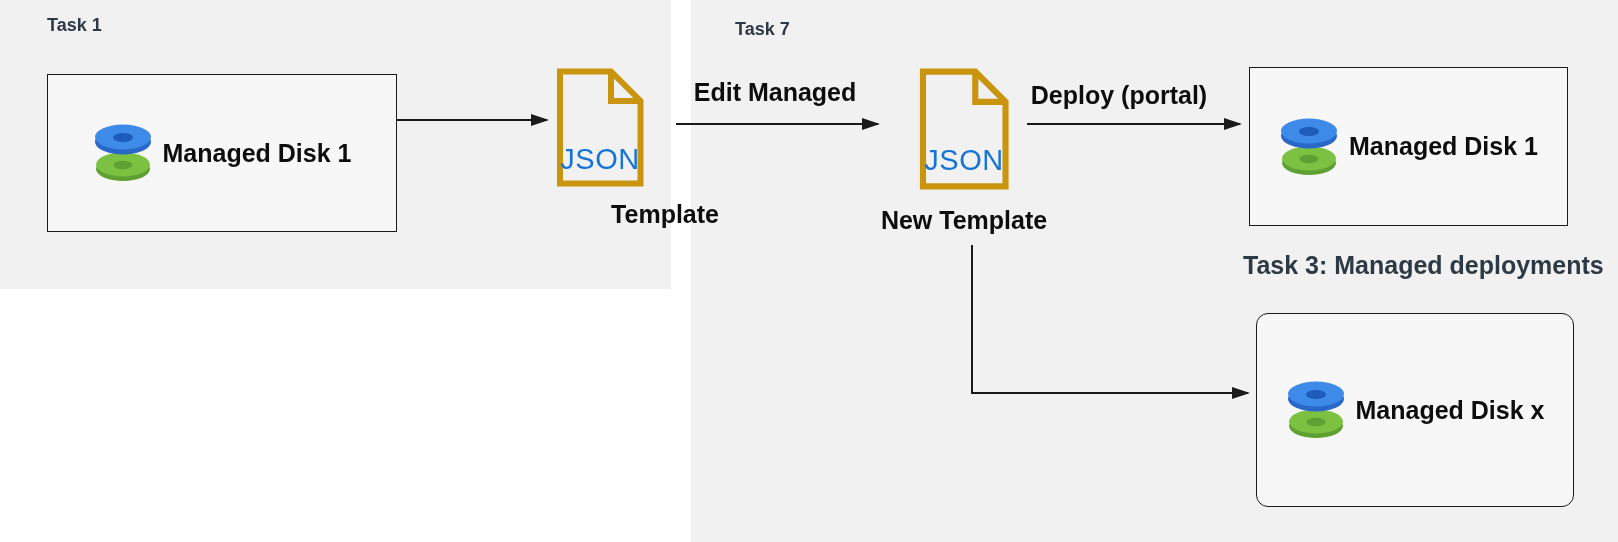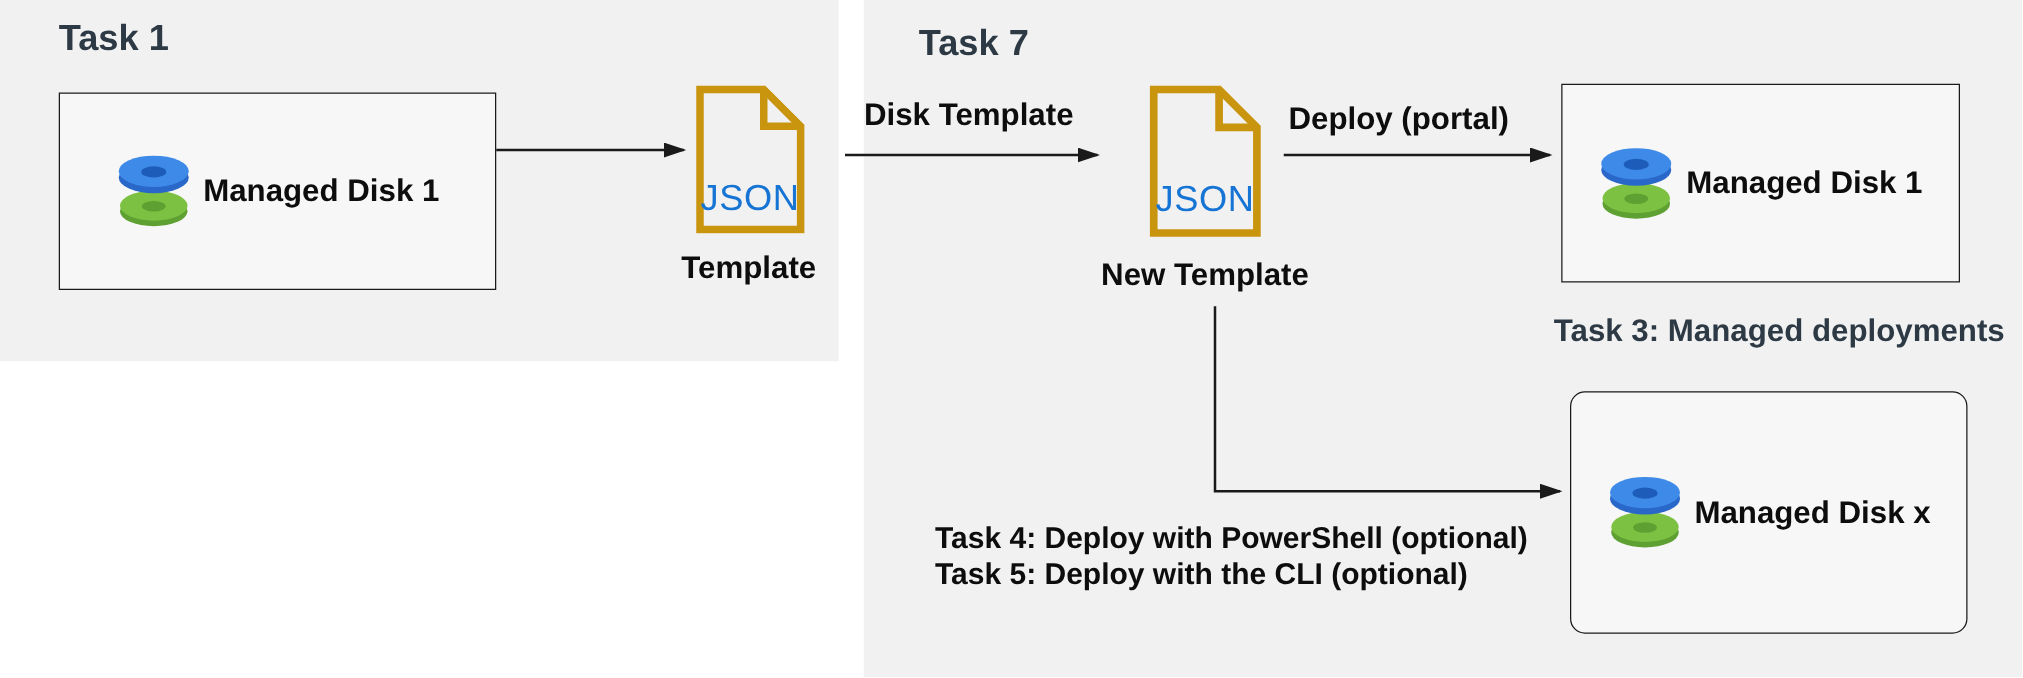--- a/index.html
+++ b/index.html
@@ -9,21 +9,21 @@
   }
   html,body{margin:0;padding:0;background:#ffffff;}
   .canvas{
     position:relative;width:1618px;height:542px;background:#ffffff;
     font-family:"Liberation Sans",sans-serif;overflow:hidden;
   }
   .panel{position:absolute;background:var(--panel-bg);}
   .panel-left{left:0;top:0;width:671px;height:289px;}
   .panel-right{left:691px;top:0;width:927px;height:542px;}
   .task-heading{
-    position:absolute;font-size:29px;font-weight:700;color:var(--heading-text);
+    position:absolute;font-size:18px;font-weight:700;color:var(--heading-text);
     white-space:nowrap;
   }
   .node-box{
     position:absolute;background:var(--box-bg);border:1.5px solid var(--box-border);
     display:flex;flex-direction:row;align-items:center;justify-content:center;
     box-sizing:border-box;gap:10px;
   }
   .node-label{font-size:25px;font-weight:700;color:var(--body-text);white-space:nowrap;}
   .flow-label{
     position:absolute;font-size:25px;font-weight:700;color:var(--body-text);
@@ -80,25 +80,25 @@
     <div class="node-label">Managed Disk 1</div>
   </div>
 
   <div class="file-icon" style="left:556px;top:68px;width:88px;height:119px;">
     <svg width="88" height="119" viewBox="0 0 88 119">
       <path d="M4,3.5 H55 L84.5,33 V115.5 H4 Z" fill="none" style="stroke:var(--file-border)" stroke-width="6"></path>
       <path d="M55,3.5 V33 H84.5" fill="none" style="stroke:var(--file-border)" stroke-width="6"></path>
     </svg>
     <div class="file-json-text">JSON</div>
   </div>
-  <div class="flow-label" style="left:479px;top:200px;">Template</div>
+  <div class="flow-label" style="left:479px;top:200px;text-align:right;">Template</div>
 
   <div class="task-heading" style="left:735px;top:19px;">Task 7</div>
 
-  <div class="flow-label" style="left:655px;top:78px;">Disk Template</div>
+  <div class="flow-label" style="left:655px;top:78px;">Edit Managed</div>
 
   <div class="file-icon" style="left:918px;top:68px;width:92px;height:122px;">
     <svg width="92" height="122" viewBox="0 0 88 119">
       <path d="M4,3.5 H55 L84.5,33 V115.5 H4 Z" fill="none" style="stroke:var(--file-border)" stroke-width="6"></path>
       <path d="M55,3.5 V33 H84.5" fill="none" style="stroke:var(--file-border)" stroke-width="6"></path>
     </svg>
     <div class="file-json-text">JSON</div>
   </div>
   <div class="flow-label" style="left:844px;top:206px;">New Template</div>
 
@@ -123,18 +123,14 @@
       <ellipse cx="30" cy="48" rx="27" ry="12" style="fill:var(--disk-green-side)"></ellipse>
       <ellipse cx="30" cy="43.5" rx="27" ry="12" style="fill:var(--disk-green-top)"></ellipse>
       <ellipse cx="30" cy="44" rx="9.5" ry="4.2" style="fill:var(--disk-green-side)"></ellipse>
       <ellipse cx="30" cy="21" rx="28" ry="12.5" style="fill:var(--disk-blue-side)"></ellipse>
       <ellipse cx="30" cy="16" rx="28" ry="12.5" style="fill:var(--disk-blue-top)"></ellipse>
       <ellipse cx="30" cy="16.5" rx="10" ry="4.5" style="fill:var(--disk-blue-hole)"></ellipse>
     </svg>
     <div class="node-label">Managed Disk x</div>
   </div>
 
-  <div class="task45" style="left:748px;top:416px;">
-    <div>Task 4: Deploy with PowerShell (optional)</div>
-    <div>Task 5: Deploy with the CLI (optional)</div>
-  </div>
 
 </div>
 
 </body></html>

